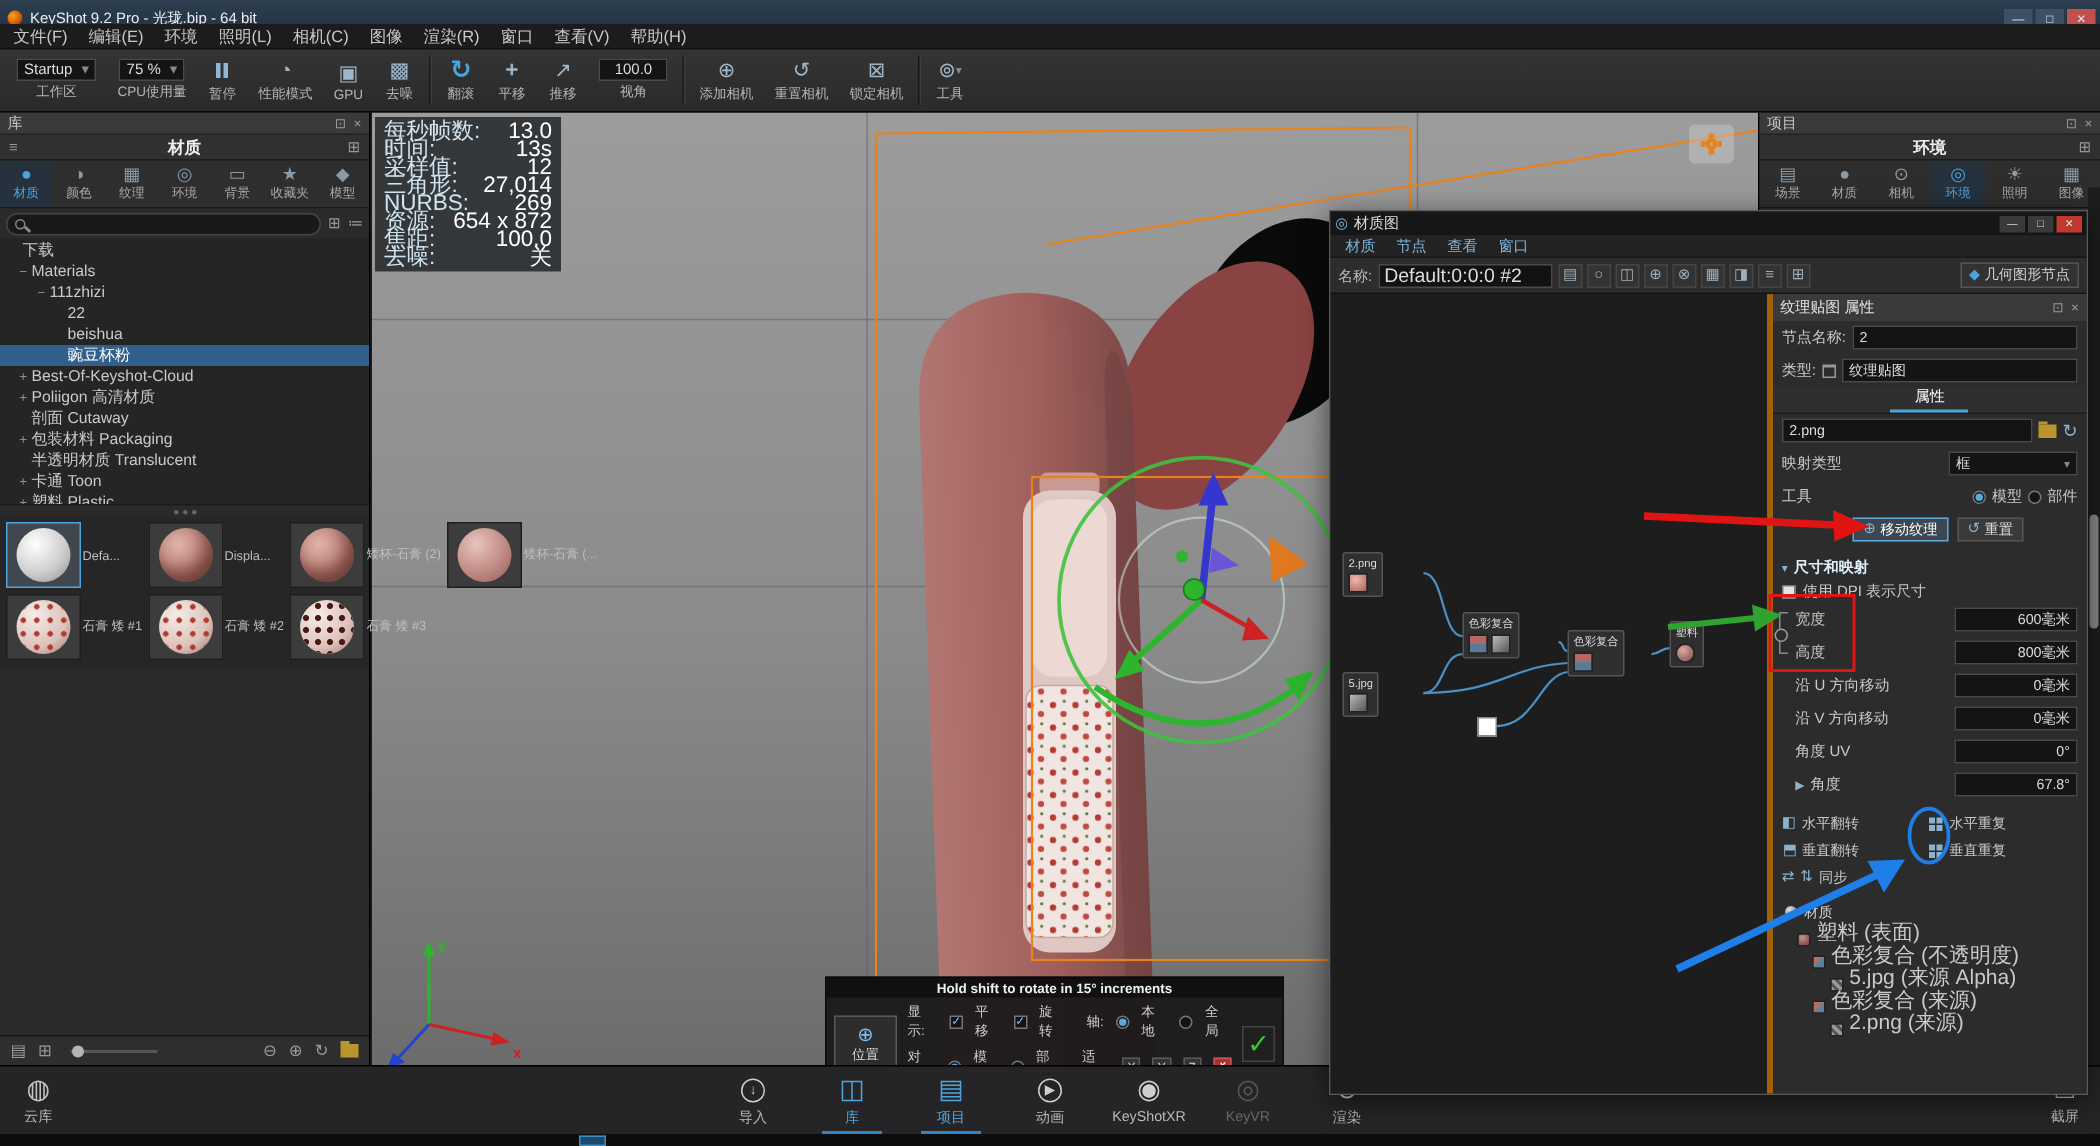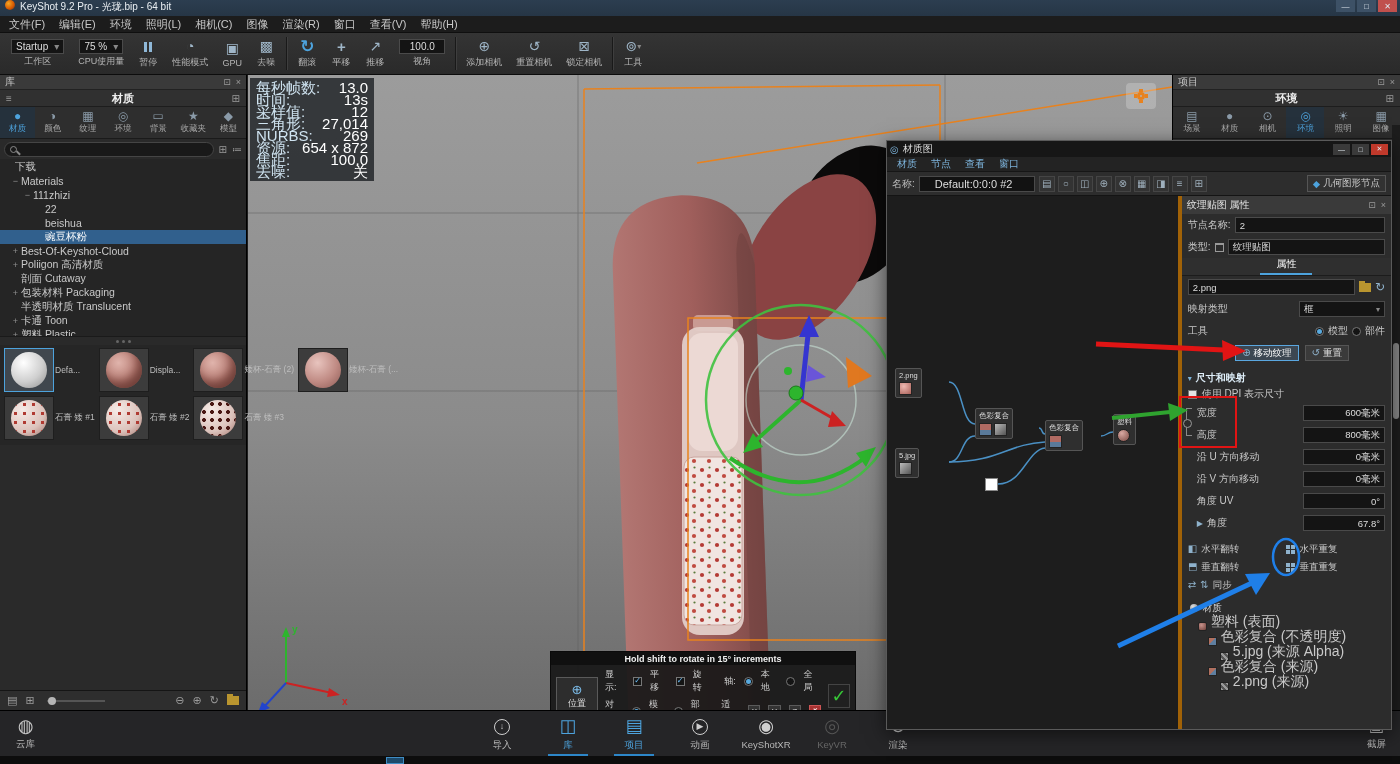--- a/index.html
+++ b/index.html
@@ -1,20 +1,20 @@
 <!DOCTYPE html>
 <html><head>
 <meta charset="utf-8">
 <style>
 *{margin:0;padding:0;box-sizing:border-box}
 html,body{width:1400px;height:764px;overflow:hidden}
 body{font-family:"Liberation Sans","DejaVu Sans",sans-serif;background:#1e1e1e;color:#ccc;position:relative;font-size:11px}
 
 
-.titlebar{position:absolute;left:0;top:0;width:1400px;height:24px;background:linear-gradient(#2c3e50,#233140);display:flex;align-items:flex-start;padding:0 3px;color:#e9eef2;font-size:10px;z-index:50}
+.titlebar{position:absolute;left:0;top:0;width:1400px;height:24px;background:linear-gradient(#2c3e50,#233140);display:flex;align-items:center;padding:0 3px;color:#e9eef2;font-size:10px;z-index:50}
 .app-logo{width:10px;height:10px;border-radius:50%;background:radial-gradient(circle at 35% 35%,#f5a623,#d35400 60%,#203040);margin:0 5px 0 2px;flex:none}
 .win-btns{margin-left:auto;display:flex;gap:2px}
 .wbtn{width:19px;height:12px;background:#3d5166;color:#dfe7ee;font-size:8px;display:flex;align-items:center;justify-content:center;cursor:pointer}
 .wbtn.close{background:#c0504d}
 
 
 .menubar{position:absolute;top:16px;left:0;width:1400px;height:17px;background:#1c1c1c;border-bottom:1px solid #0f0f0f;display:flex;align-items:center;padding:0 2px;z-index:50}
 .menu-item{padding:0 7px;font-size:11px;color:#c8c8c8}
 
 
@@ -100,21 +100,21 @@
 .rp-scroll i{position:absolute;left:1px;right:1px;top:218px;height:76px;background:#8a8a8a;border-radius:3px}
 
 
 .mg{position:absolute;left:886px;top:140px;width:506px;height:590px;background:#262626;border:1px solid #5a5a5a;box-shadow:0 4px 18px rgba(0,0,0,.55);z-index:30;display:flex;flex-direction:column}
 .mg-title{height:16px;background:#161616;display:flex;align-items:center;padding:0 3px;gap:4px;color:#ddd;font-size:10px;flex:none}
 .mg-title .wbtn{width:17px;height:11px;font-size:7px;background:#3a3a3a}
 .mg-title .wbtn.close{background:#c0392b}
 .mg-menus{height:15px;background:#232323;display:flex;align-items:center;padding:0 3px;border-bottom:1px solid #161616;flex:none}
 .mg-menus span{padding:0 7px;font-size:10px;color:#7db4dc}
 .mg-toolbar{height:24px;background:#2d2d2d;display:flex;align-items:center;padding:0 5px;gap:4px;border-bottom:1px solid #141414;font-size:10px;color:#bbb;flex:none}
-.mg-name{width:116px;height:16px;background:#121212;border:1px solid #4a4a4a;color:#ddd;font-size:11px;display:flex;align-items:center;padding:0 15px;overflow:hidden;white-space:nowrap}
+.mg-name{width:116px;height:16px;background:#121212;border:1px solid #4a4a4a;color:#ddd;font-size:13px;display:flex;align-items:center;padding:0 3px;overflow:hidden;white-space:nowrap}
 .mg-ticons{display:flex;gap:3px}
 .mg-ticons span{width:16px;height:16px;display:flex;align-items:center;justify-content:center;background:#333;border:1px solid #454545;color:#9fb0bd;font-size:10px}
 .mg-geo{margin-left:auto;height:17px;border:1px solid #555;background:#323232;color:#cfcfcf;font-size:9.5px;display:flex;align-items:center;gap:3px;padding:0 5px}
 .mg-body{flex:1;display:flex;position:relative;min-height:0}
 .mg-canvas{width:292px;position:relative;background:#1d1d1d;overflow:hidden}
 .node{position:absolute;background:#2f2f2f;border:1px solid #555;border-radius:2px;font-size:7.5px;color:#ccc;padding:2px 3px;display:flex;flex-direction:column;gap:2px;z-index:2}
 .node .nh{color:#ddd;white-space:nowrap;overflow:hidden;max-width:56px}
 .chip{width:13px;height:13px;background:#777;border:1px solid #222}
 .chip.pink{background:radial-gradient(circle at 35% 30%,#eeb9b2,#a96058)}
 .chip.gray{background:linear-gradient(135deg,#bbb,#555)}

